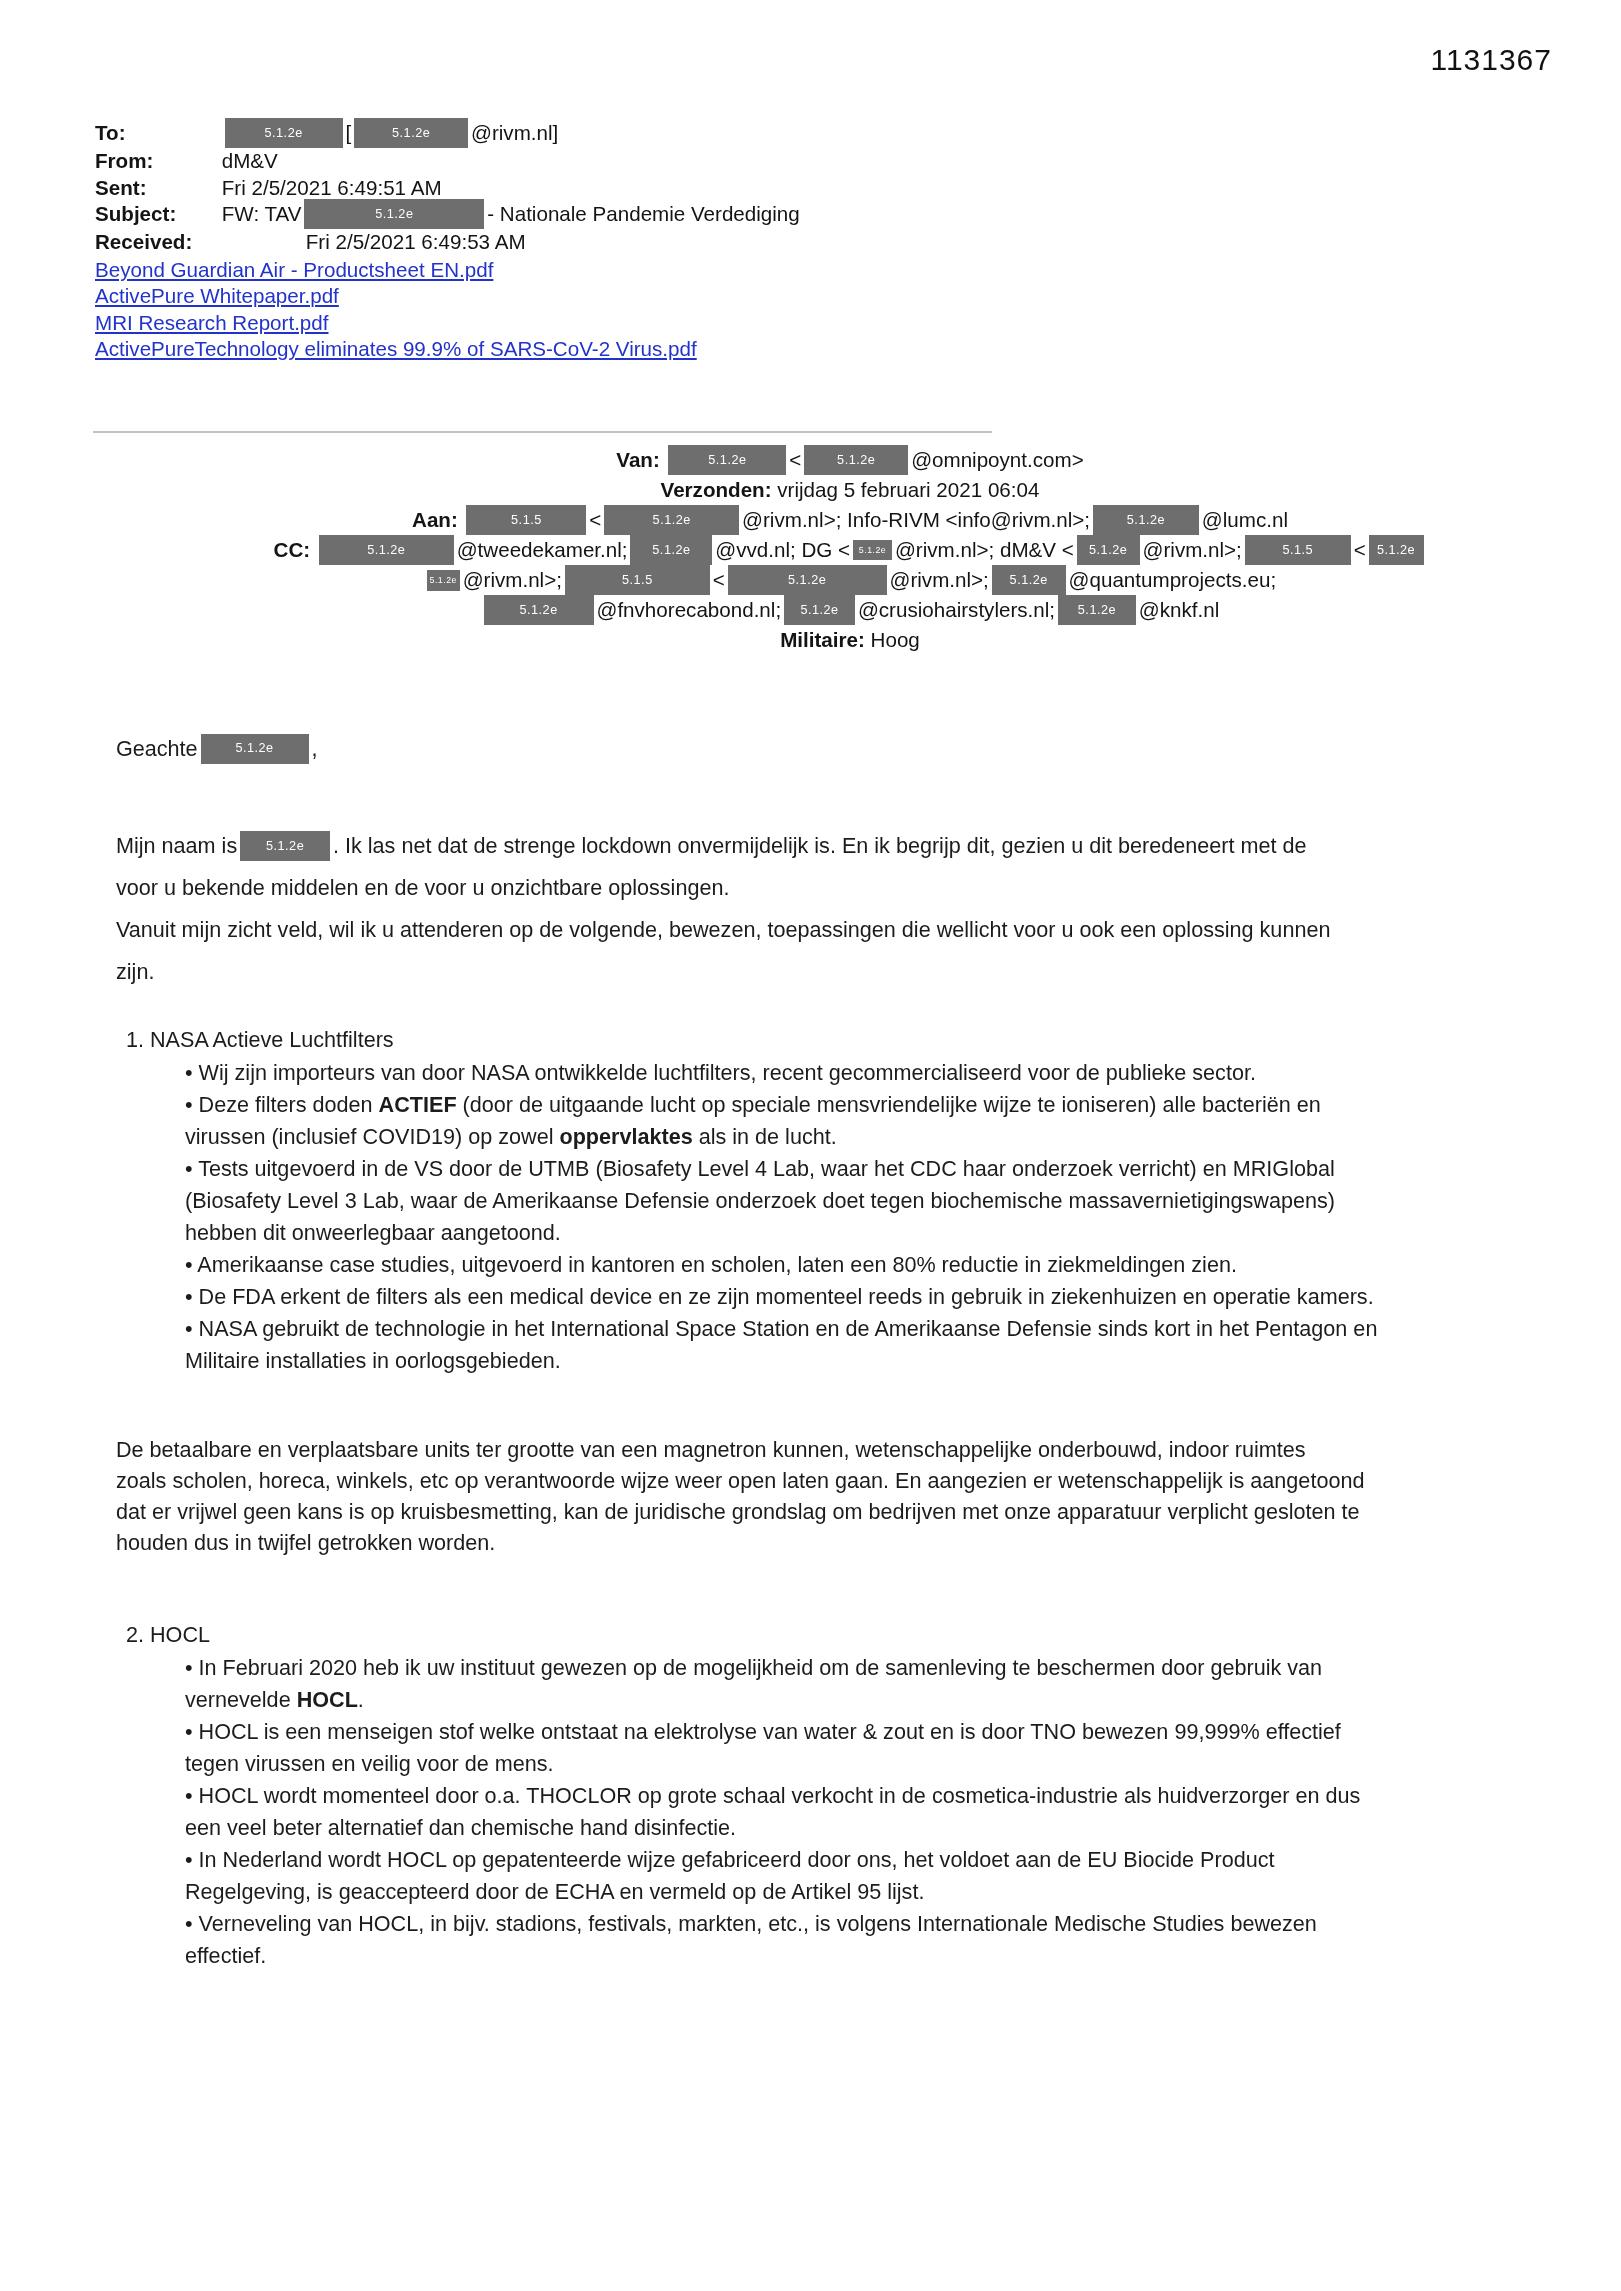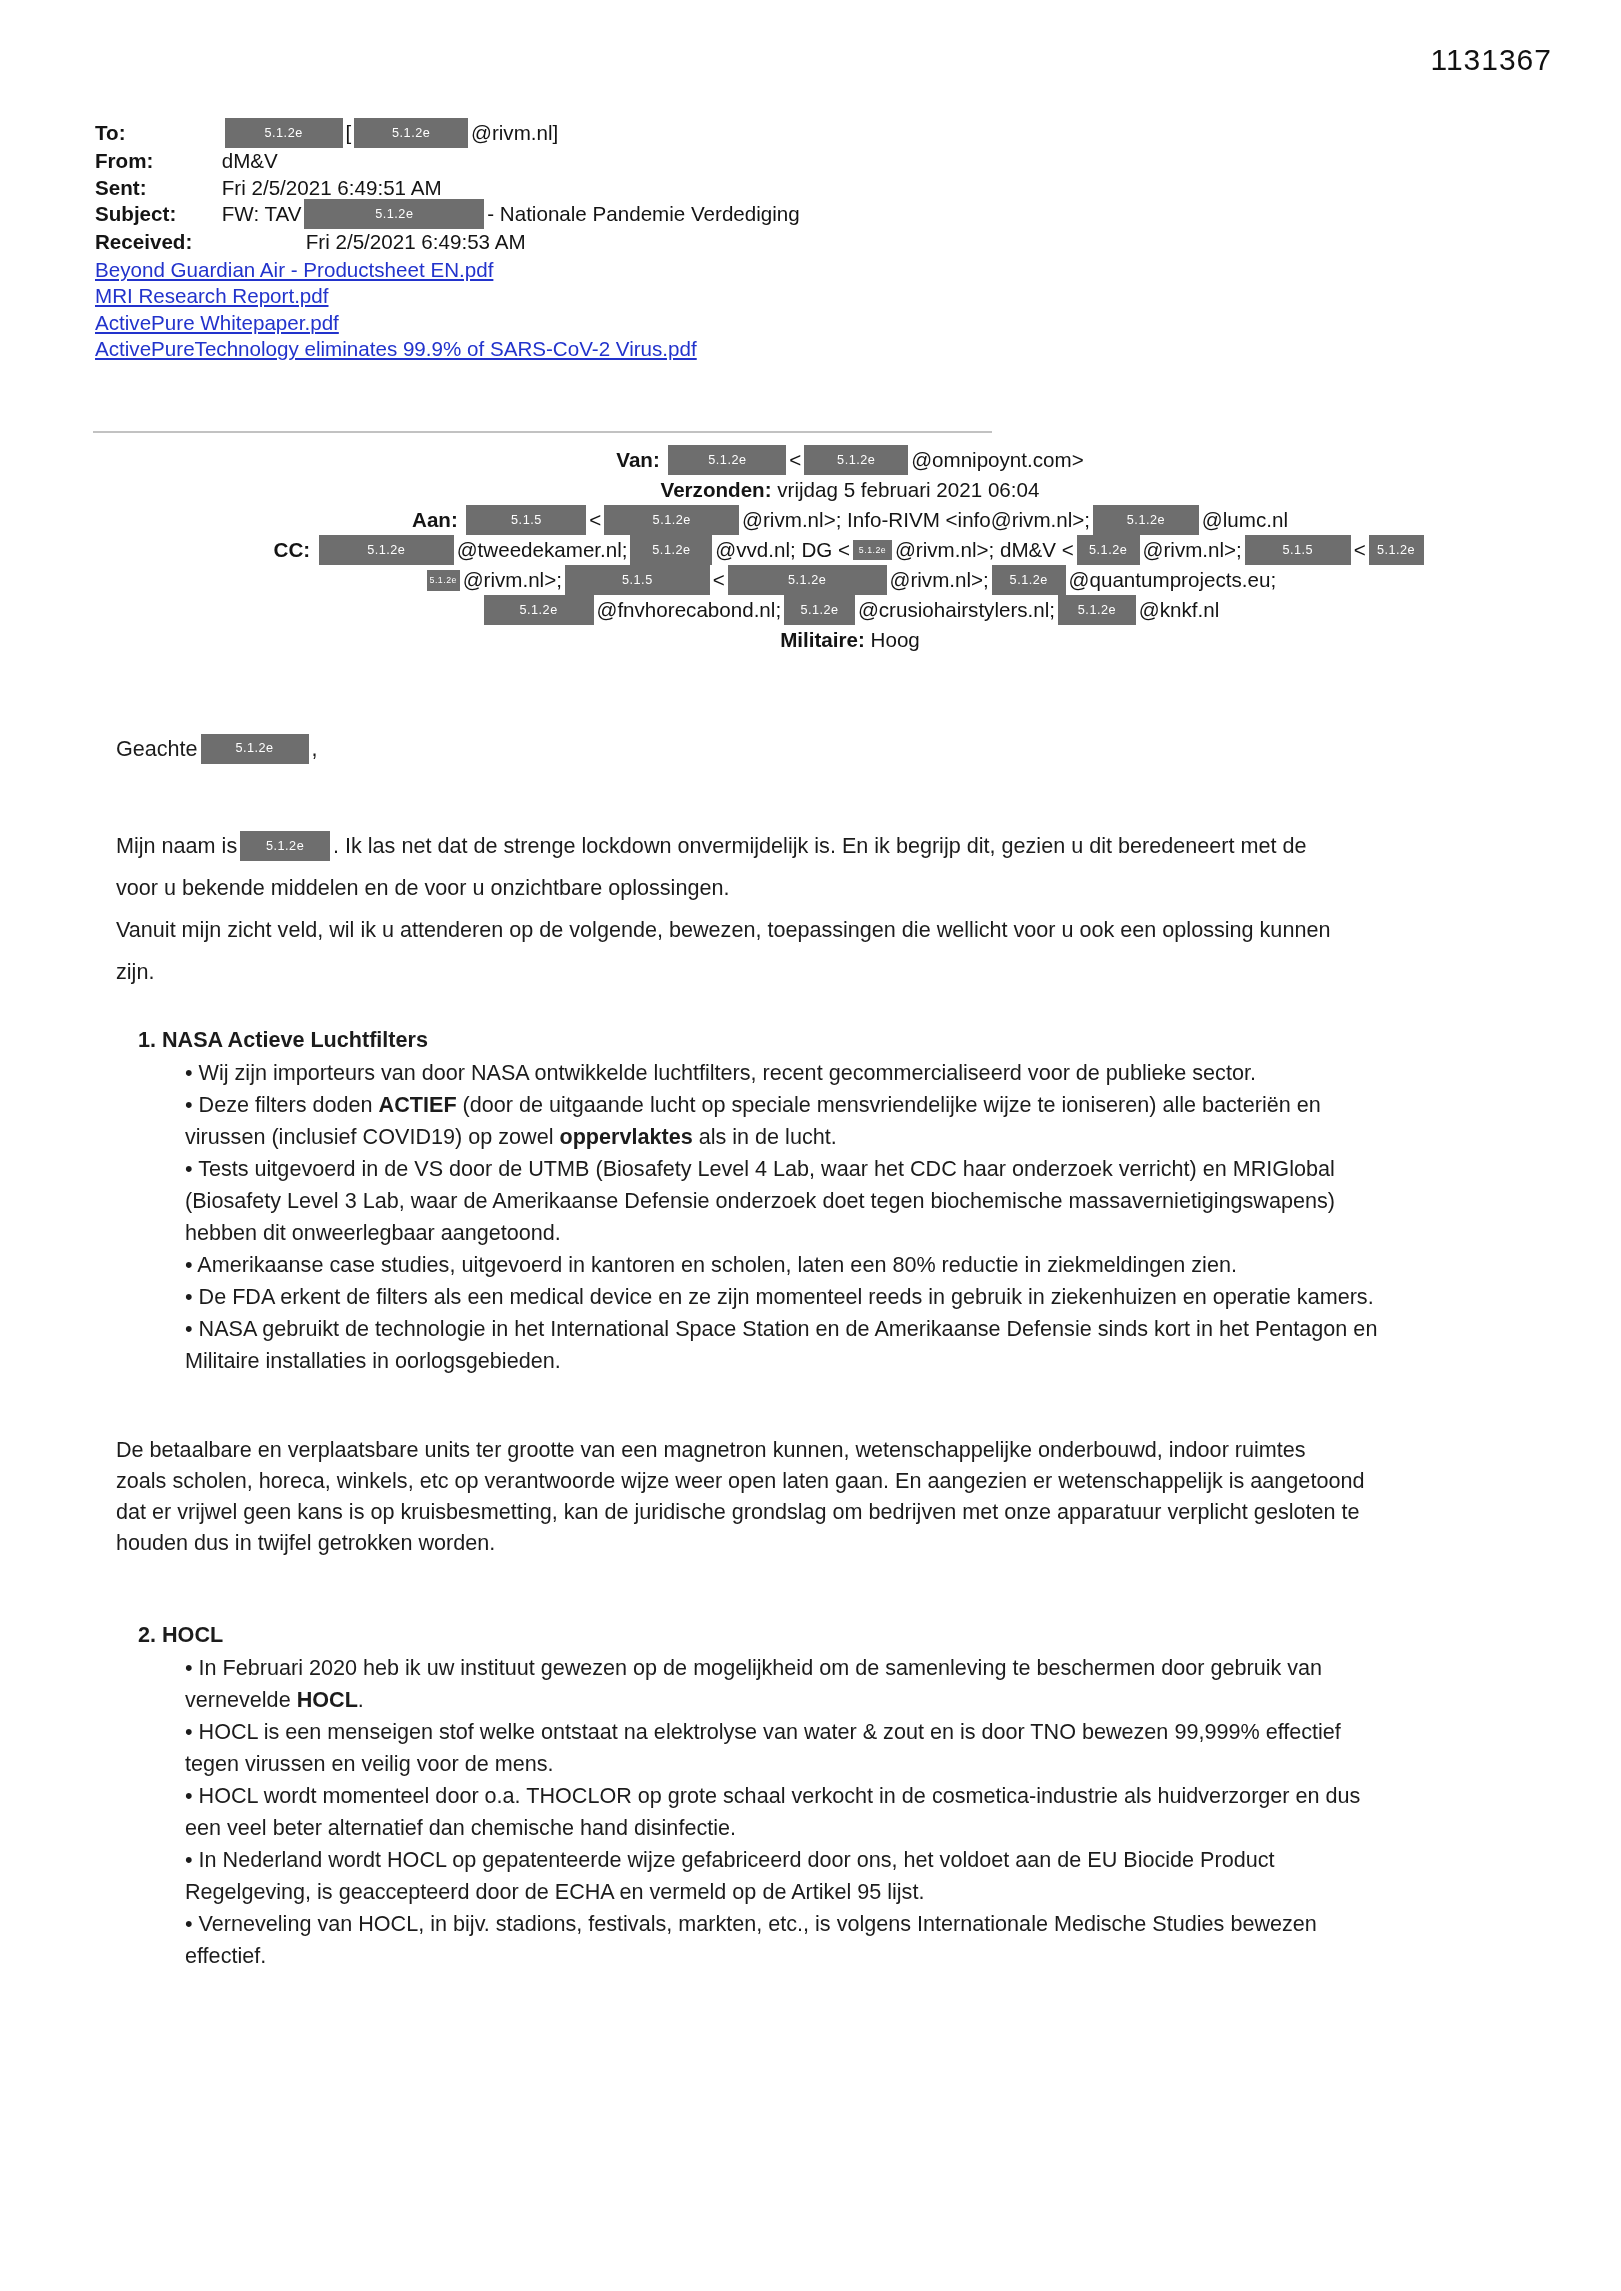--- a/index.html
+++ b/index.html
@@ -31,21 +31,21 @@
     height:30px;vertical-align:middle;margin:-2.9px 2.9px 0 2.9px;
     font-size:12.7px;letter-spacing:0.5px;
   }
   .redact.sm{height:20.6px;font-size:8.8px;}
 
   
   .email-body{position:absolute;top:721px;left:116px;width:1460px;font-size:21.6px;color:#1c1c1c;}
   .greeting{margin-top:11.8px;line-height:31px;}
   .intro{margin-top:61px;line-height:42px;}
   .section-1{margin-top:31px;}
-  .section-title{font-weight:bold;line-height:31px;margin-left:22px;}
+  .section-title{font-weight:normal;line-height:31px;margin-left:10px;}
   .bullets{margin-top:2px;}
   .bullet{margin-left:69px;line-height:32px;}
   .para-units{margin-top:57px;line-height:31px;}
   .section-2{margin-top:61px;}
 </style>
 </head>
 <body>
 
 <div class="page">
   <div class="doc-number">1131367</div>
@@ -53,22 +53,22 @@
   <div class="email-header">
     <div>
         <div class="hrow"><span class="hrow-label">To:</span> <span class="hrow-value"><span class="redact" style="width: 118px; background: rgb(110, 110, 110); color: rgb(255, 255, 255);">5.1.2e</span><span>[</span><span class="redact" style="width: 114px; background: rgb(110, 110, 110); color: rgb(255, 255, 255);">5.1.2e</span><span>@rivm.nl]</span></span></div>
         <div class="hrow"><span class="hrow-label">From:</span> <span class="hrow-value"><span>dM&amp;V</span></span></div>
         <div class="hrow"><span class="hrow-label">Sent:</span> <span class="hrow-value"><span>Fri 2/5/2021 6:49:51 AM</span></span></div>
         <div class="hrow"><span class="hrow-label">Subject:</span> <span class="hrow-value"><span>FW: TAV</span><span class="redact" style="width: 180px; background: rgb(110, 110, 110); color: rgb(255, 255, 255);">5.1.2e</span><span>- Nationale Pandemie Verdediging</span></span></div>
         <div class="hrow"><span class="hrow-label">Received:</span> <span class="hrow-value indent"><span>Fri 2/5/2021 6:49:53 AM</span></span></div>
       </div>
     <div class="attachments">
         <a class="attach" href="#" style="color: rgb(34, 51, 204);">Beyond Guardian Air - Productsheet EN.pdf</a>
+        <a class="attach" href="#" style="color: rgb(34, 51, 204);">ActivePure Whitepaper.pdf</a>
         <a class="attach" href="#" style="color: rgb(34, 51, 204);">MRI Research Report.pdf</a>
-        <a class="attach" href="#" style="color: rgb(34, 51, 204);">ActivePure Whitepaper.pdf</a>
         <a class="attach" href="#" style="color: rgb(34, 51, 204);">ActivePureTechnology eliminates 99.9% of SARS-CoV-2 Virus.pdf</a>
       </div>
   </div>
 
   <div class="forward-header">
     <div class="sep"></div>
     <div>
         <div class="frow"><span class="frow-label">Van:</span> <span class="frow-value"><span class="redact" style="width: 118px; background: rgb(110, 110, 110); color: rgb(255, 255, 255);">5.1.2e</span><span>&lt;</span><span class="redact" style="width: 104px; background: rgb(110, 110, 110); color: rgb(255, 255, 255);">5.1.2e</span><span>@omnipoynt.com&gt;</span></span></div>
         <div class="frow"><span class="frow-label">Verzonden:</span> <span class="frow-value"><span>vrijdag 5 februari 2021 06:04</span></span></div>
         <div class="frow"><span class="frow-label">Aan:</span> <span class="frow-value"><span class="redact" style="width: 120px; background: rgb(110, 110, 110); color: rgb(255, 255, 255);">5.1.5</span><span>&lt;</span><span class="redact" style="width: 135px; background: rgb(110, 110, 110); color: rgb(255, 255, 255);">5.1.2e</span><span>@rivm.nl&gt;; Info-RIVM &lt;info@rivm.nl&gt;;</span><span class="redact" style="width: 106px; background: rgb(110, 110, 110); color: rgb(255, 255, 255);">5.1.2e</span><span>@lumc.nl</span></span></div>

